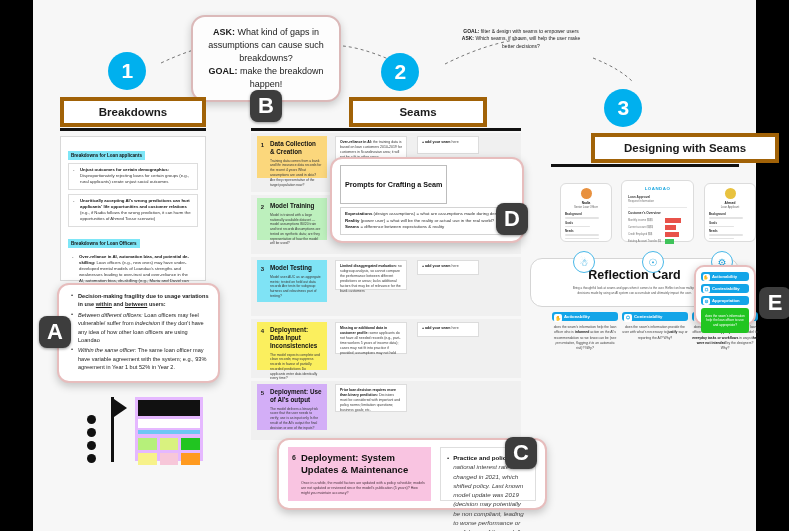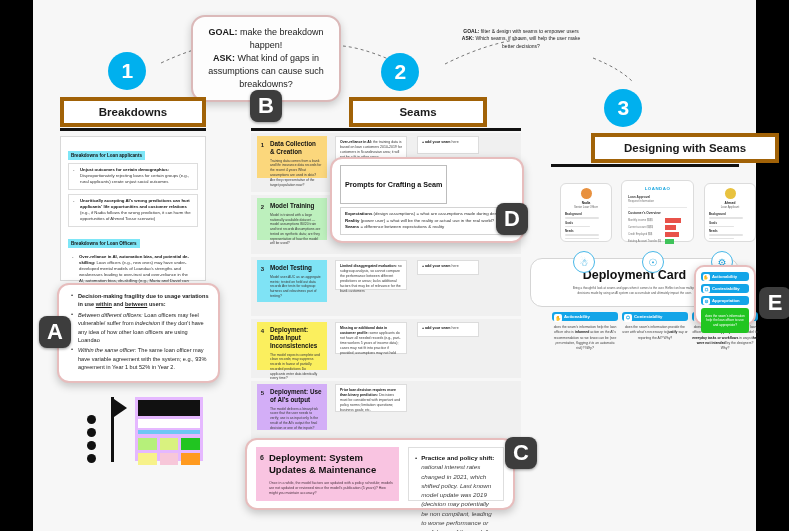--- a/index.html
+++ b/index.html
@@ -245,24 +245,24 @@
       <path d="M412,64 C440,50 465,42 488,39" stroke="#555" stroke-width="0.8" fill="none" stroke-dasharray="3,3"></path>
       <path d="M560,58 C580,66 592,74 600,82" stroke="#555" stroke-width="0.8" fill="none" stroke-dasharray="3,3"></path>
     </svg>
 
     <div class="circle-num" style="left:75px; top:52px;">1</div>
     <div class="circle-num" style="left:348px; top:53px;">2</div>
     <div class="circle-num" style="left:571px; top:89px;">3</div>
 
     <div id="goal-bubble-b" style="left:158px; top:15px; width:150px;">
       <div>
+        <b>ASK:</b><span> What kind of gaps in assumptions can cause such breakdowns?</span>
+      </div>
+      <div>
         <b>GOAL:</b><span> make the breakdown happen!</span>
-      </div>
-      <div>
-        <b>ASK:</b><span> What kind of gaps in assumptions can cause such breakdowns?</span>
       </div>
     </div>
     <div class="tag" style="left:217px; top:90px;">B</div>
 
     <div id="goal-note-3" style="left:428px; top:28px;">
       <span><b>GOAL:</b></span><span> filter &amp; design with seams to empower users</span>
       <span><b>ASK:</b></span><span> Which seams, if shown, will help the user make better decisions?</span>
     </div>
 
     <div class="panel-header" style="left:27px; top:97px; width:146px; height:30px; font-size:11.5px;">
@@ -417,21 +417,21 @@
         <div class="pLine">
           <b>Reality</b><span> (power user) = what will be the reality or actual use in the real world?</span>
         </div>
         <div class="pLine">
           <b>Seams</b><span> = difference between expectations &amp; reality</span>
         </div>
       </div>
     </div>
     <div class="tag" style="left:463px; top:203px;">D</div>
 
-    <div class="callout" id="deploy-overlay" style="left:212px; top:438px; width:270px; height:72px;">
+    <div class="callout" id="deploy-overlay" style="left:244px; top:438px; width:270px; height:72px;">
       <div class="dep-left">
         <div class="sNum">6</div>
         <div class="sTitle">Deployment: System Updates &amp; Maintenance</div>
         <div class="sBody">Once in a while, the model factors are updated with a policy schedule; models are not updated or reviewed since the model's publication (5 years)?
 
 How might you maintain accuracy?</div>
       </div>
       <div class="dep-right">
         <div class="drItem">
           <span>•</span>
@@ -496,21 +496,21 @@
         <div class="mc-line sh"></div>
         <div class="mc-line md"></div>
     </div>
 
     <div class="node-line" style="left:545px; top:262px; width:150px;"></div>
     <div class="node-icon" style="left:540px; top:251px;">☃</div>
     <div class="node-icon" style="left:609px; top:251px;">☉</div>
     <div class="node-icon" style="left:678px; top:251px;">⚙</div>
 
     <div id="reflection-card" style="left:497px; top:258px; width:209px; height:49px;">
-      <div class="rcTitle">Deployment Card</div>
+      <div class="rcTitle">Reflection Card</div>
       <div class="rcSub">Bring a thoughtful look at seams and gaps when it comes to the user. Reflect on how multiple decisions made by using an AI system can accumulate and ultimately impact the user.</div>
     </div>
 
     <div class="refl-col" style="left:519px; top:312px;">
       <div class="refl-chip">
         <span class="cicon">✋</span>
         <span>Actionability</span>
       </div>
       <div class="refl-text" id="rt0">does the seam's information help the loan officer who is <b>informed</b> action on the AI's recommendation so we know can be (see <i>presentation, flagging it to an automatic risk)? Why?</i></div>
     </div>

